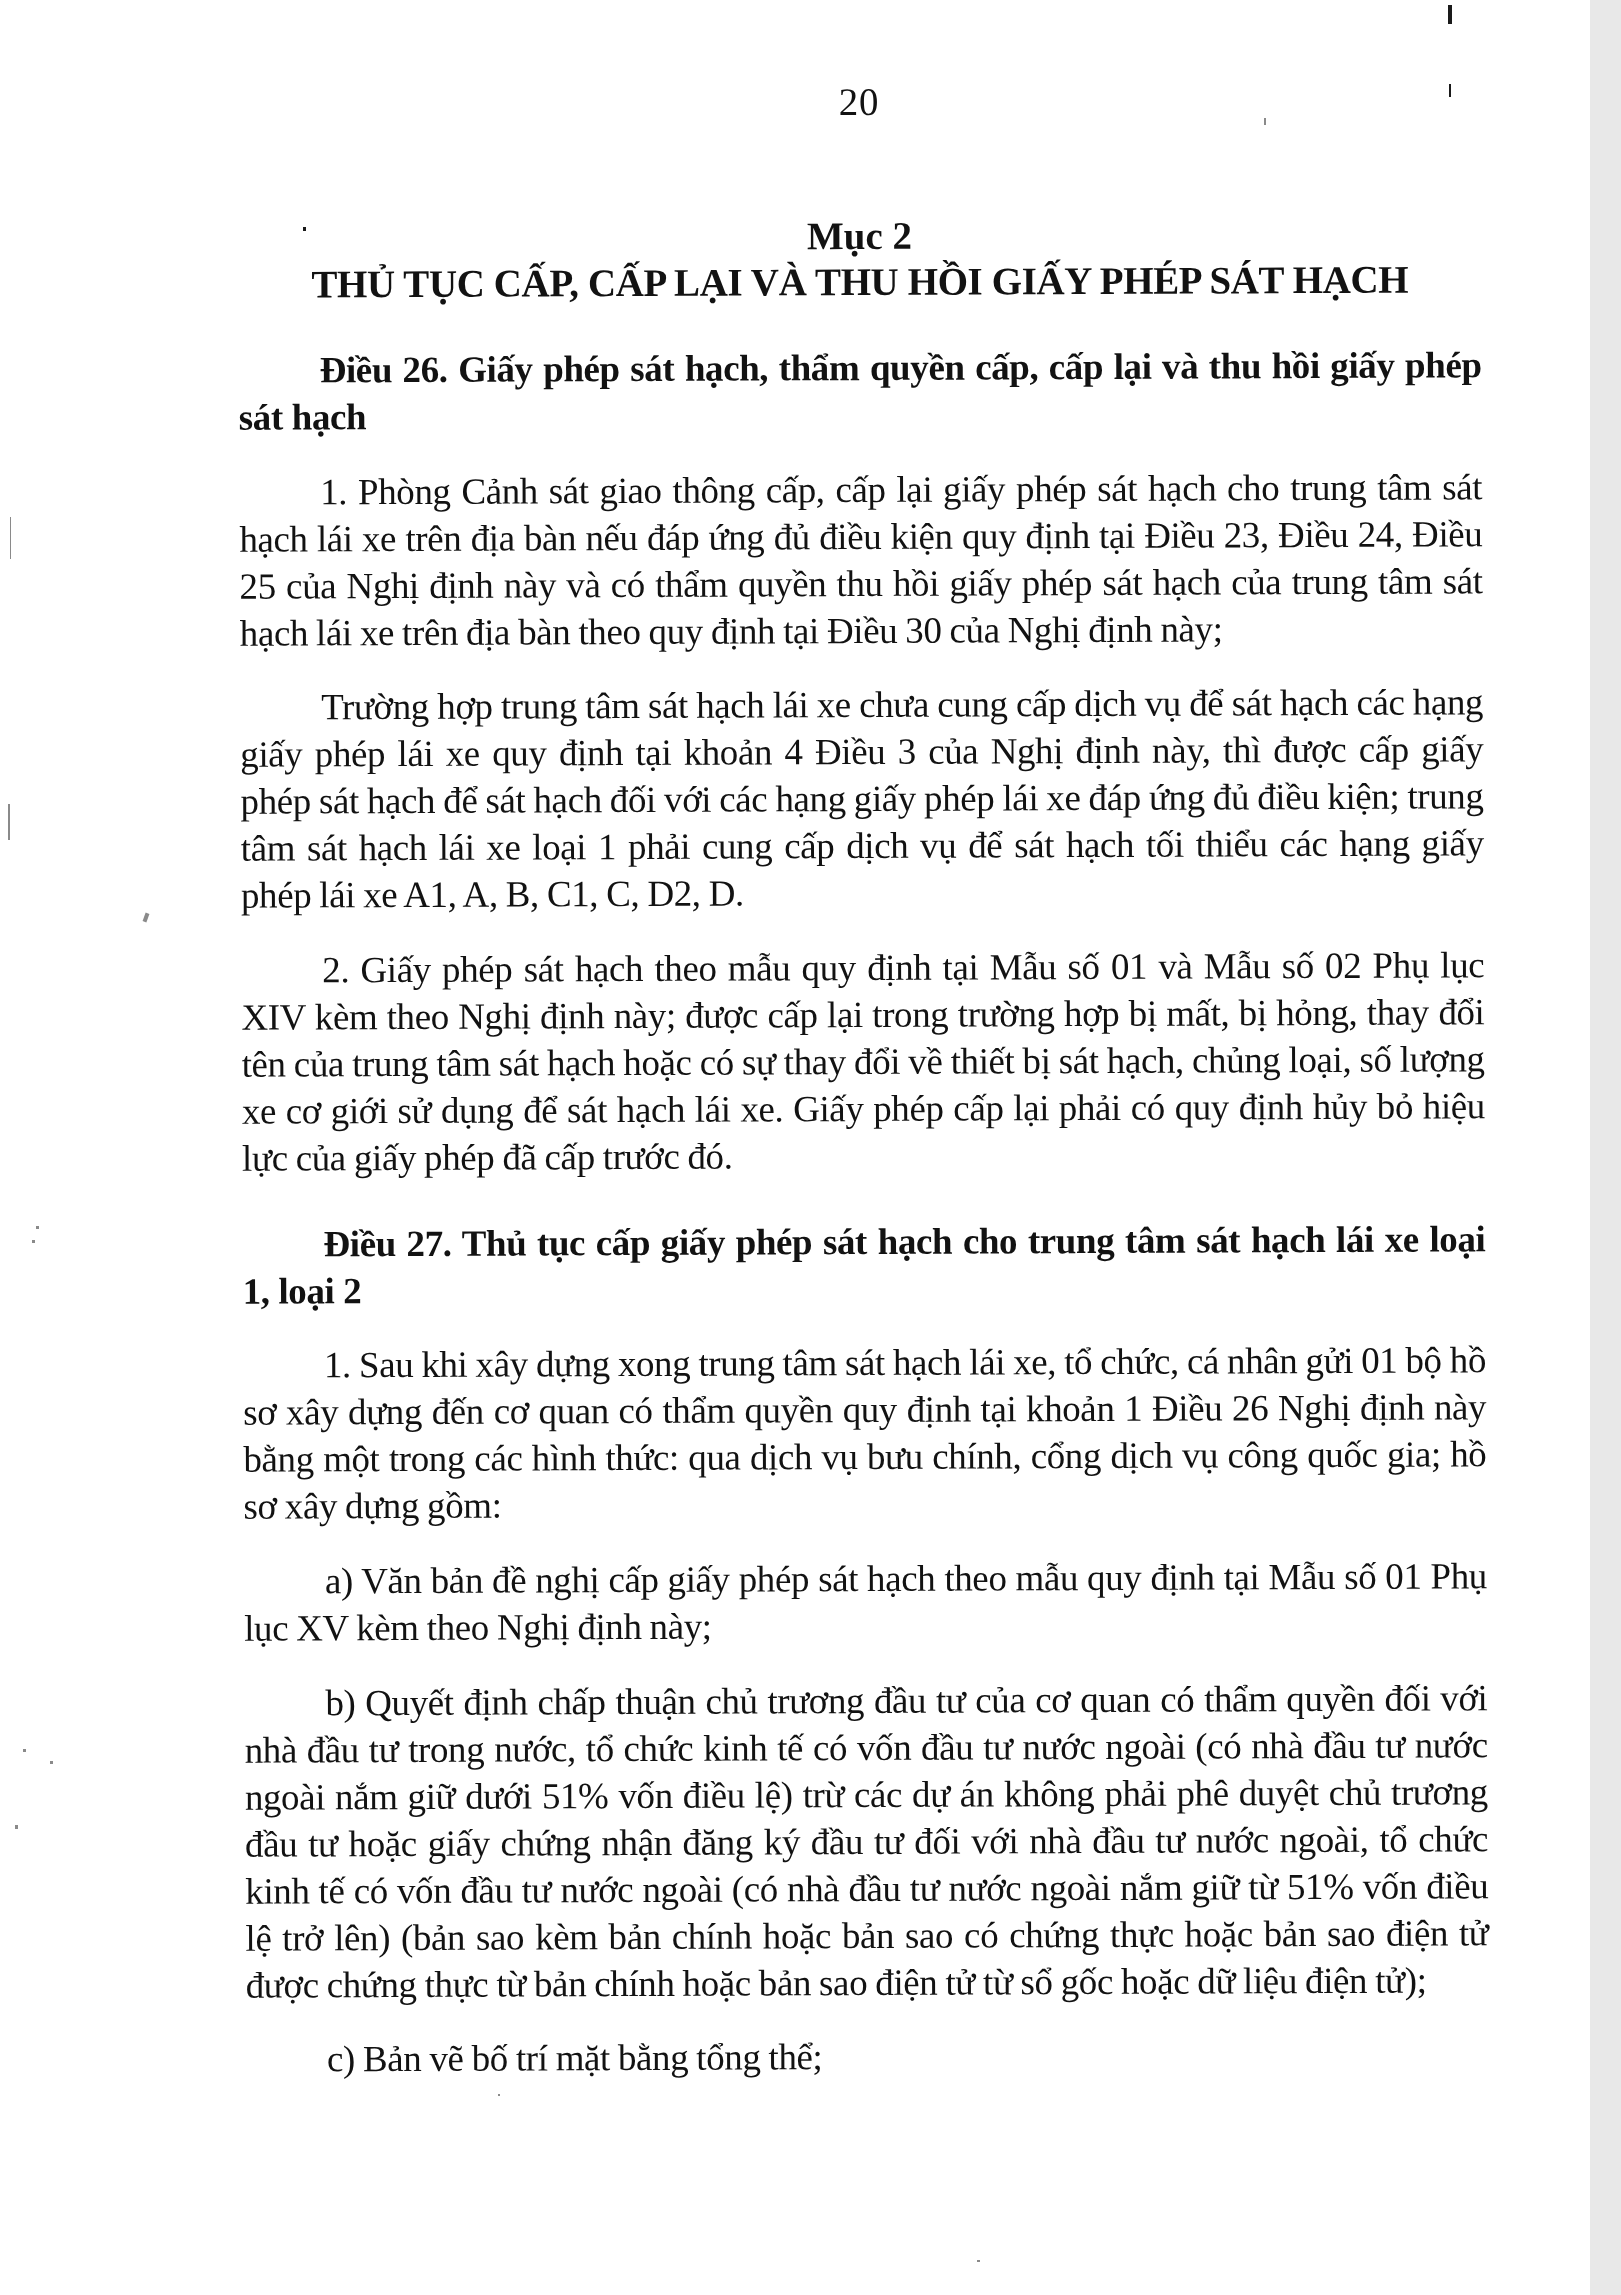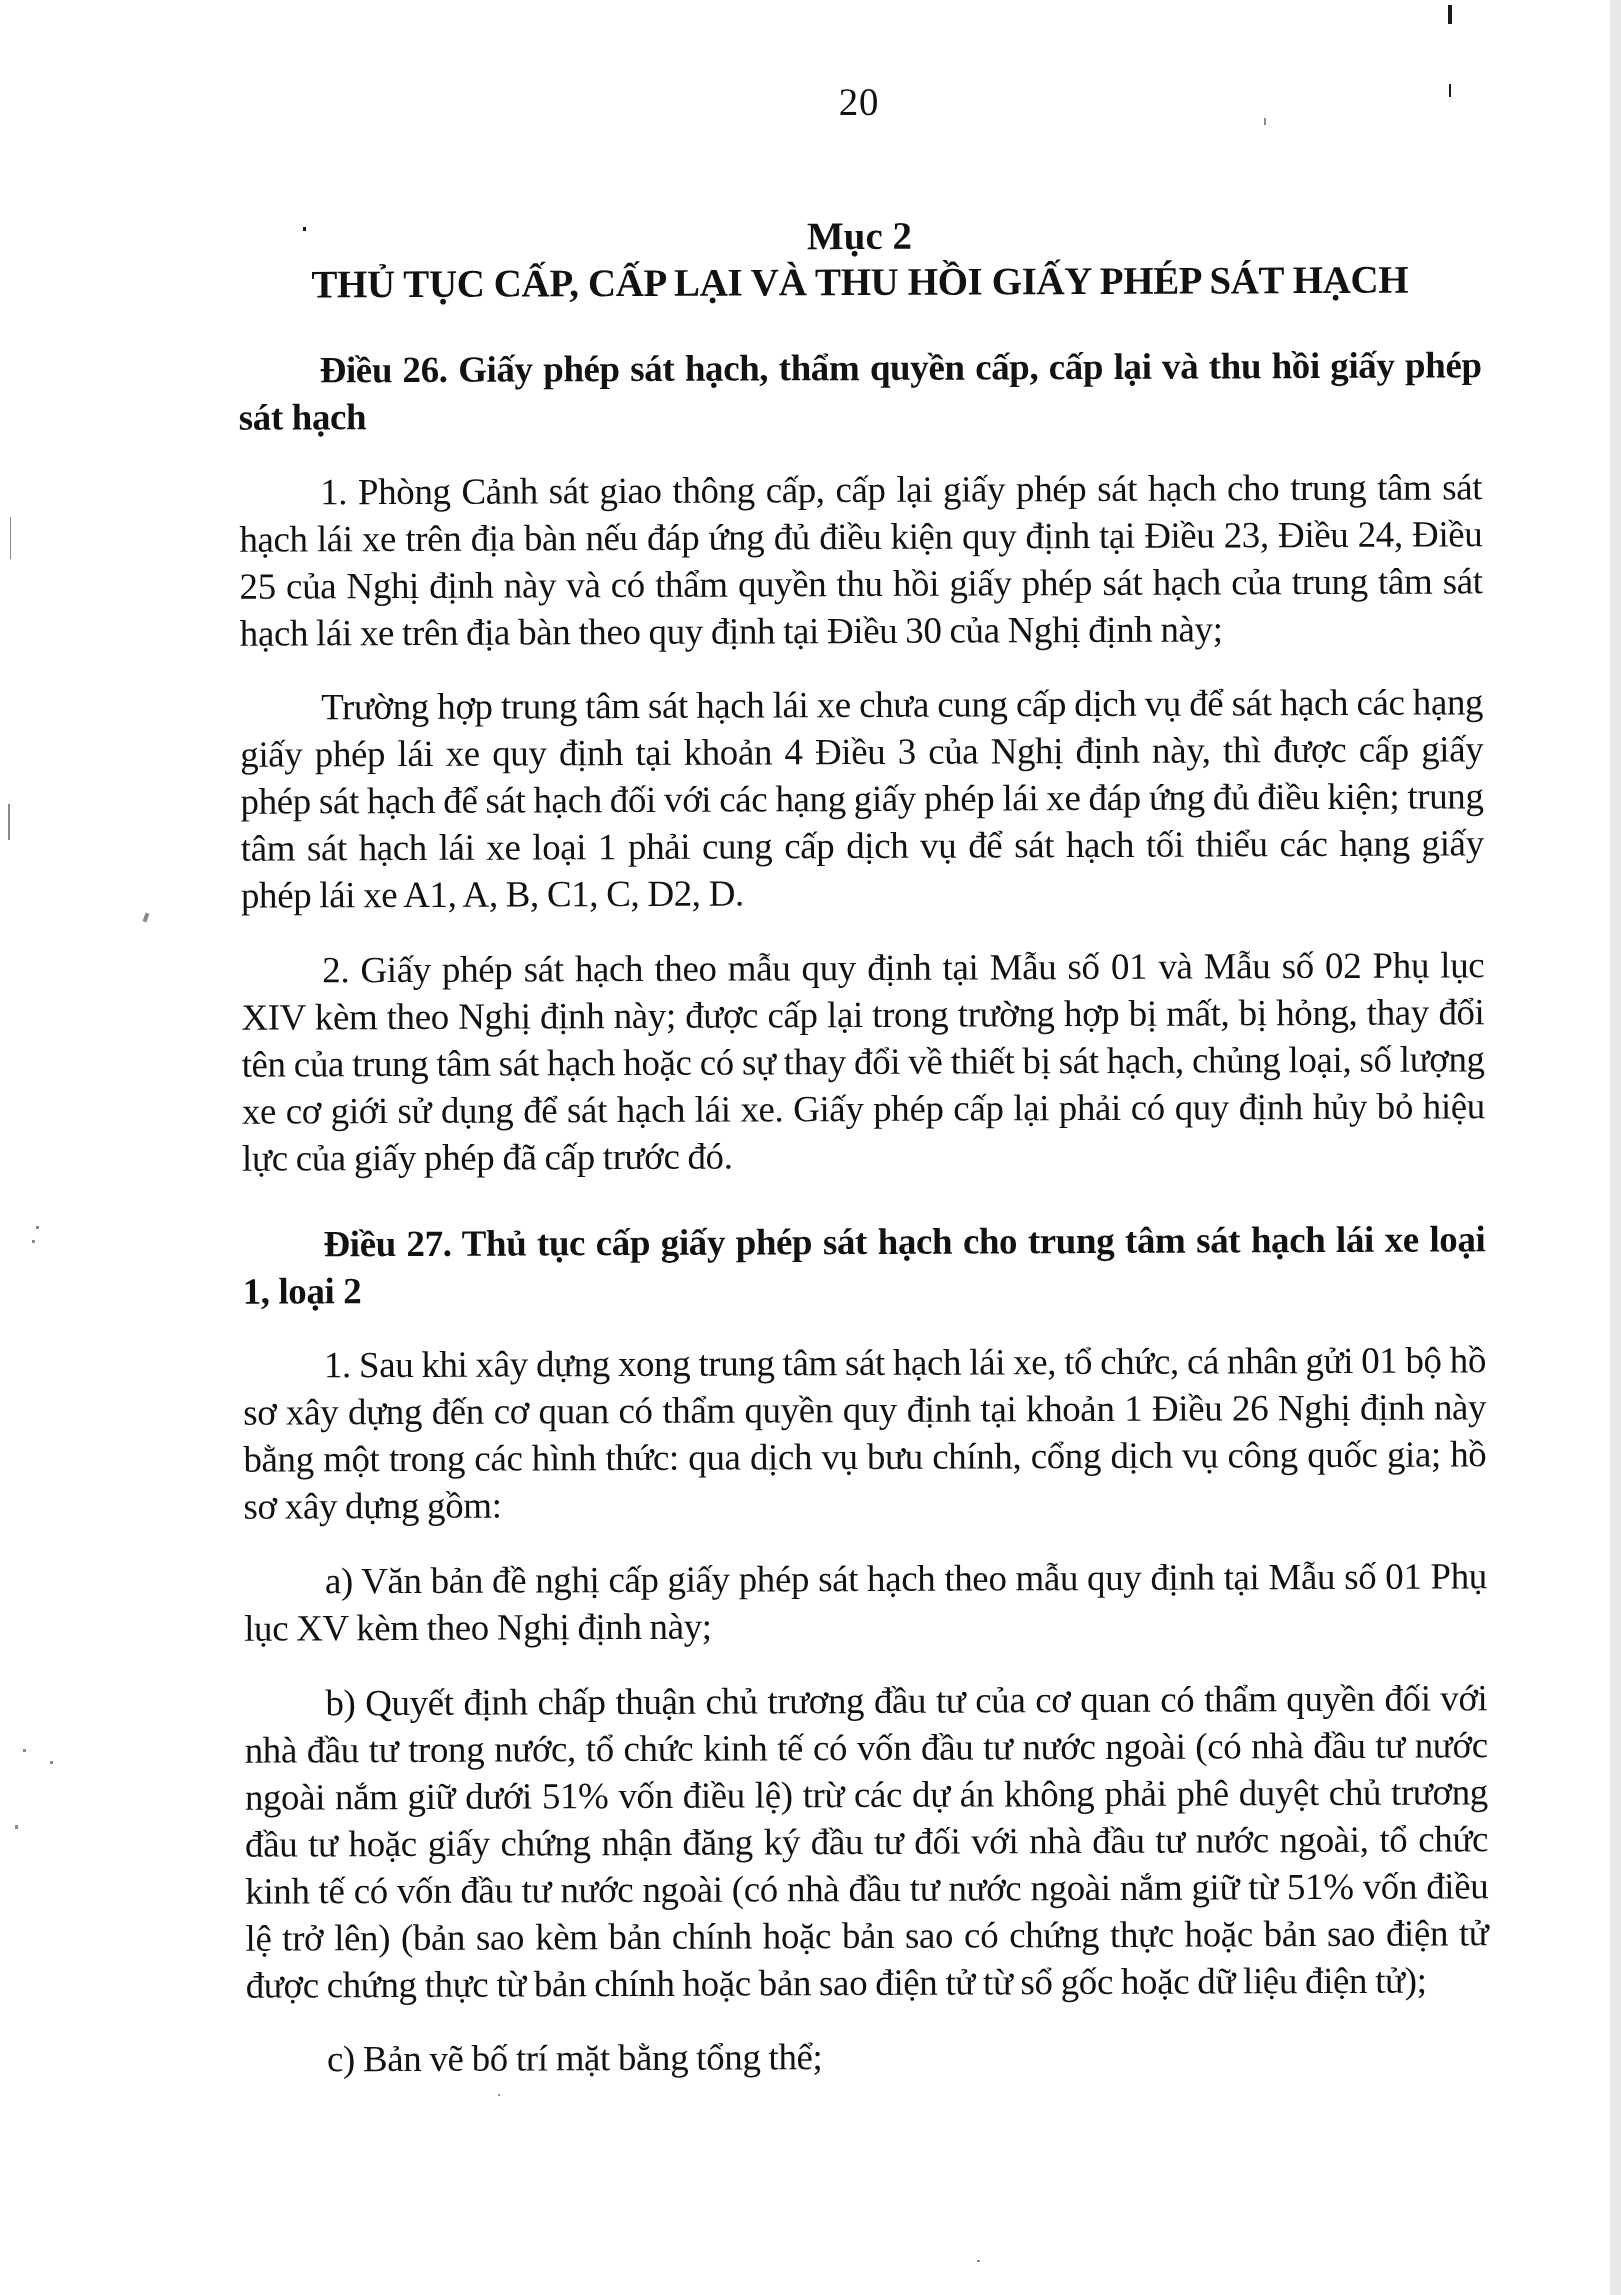--- a/index.html
+++ b/index.html
@@ -8,21 +8,20 @@
     background: #e8e8e8;
   }
   .doc-page {
     position: relative;
     width: 1590px;
     height: 2295px;
     background: #ffffff;
     overflow: hidden;
     font-family: "Liberation Serif", "DejaVu Serif", serif;
     color: #121212;
-    padding-left: 20px;
   }
   .content {
     position: absolute;
     left: 237px;
     top: 0;
     width: 1243px;
     transform: rotate(-0.25deg);
     transform-origin: 50% 0;
   }
   .page-number {

